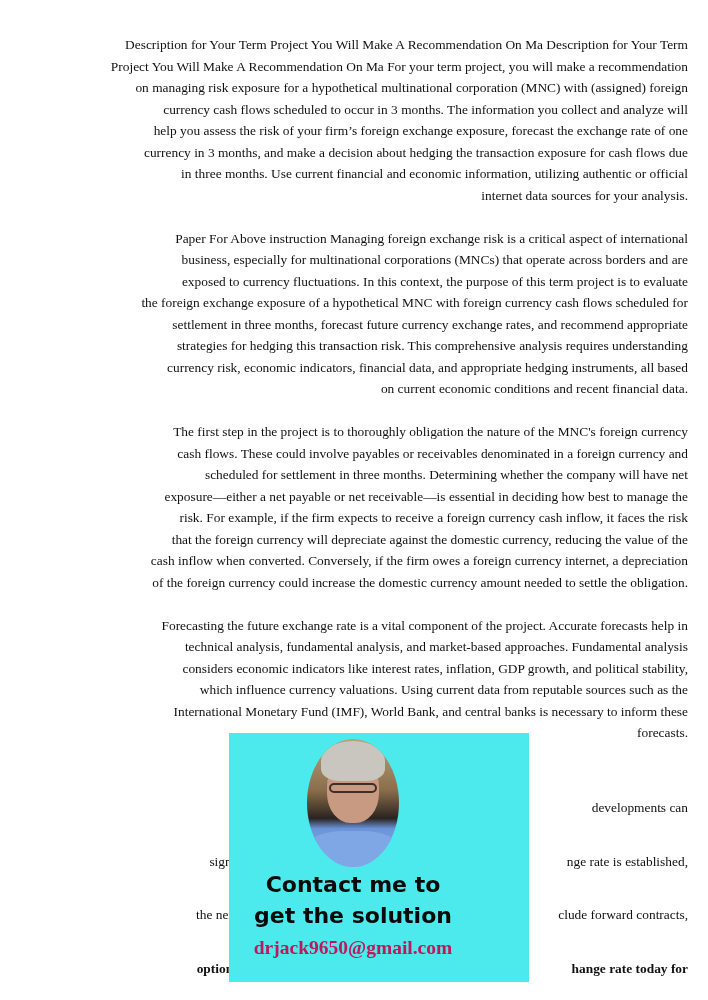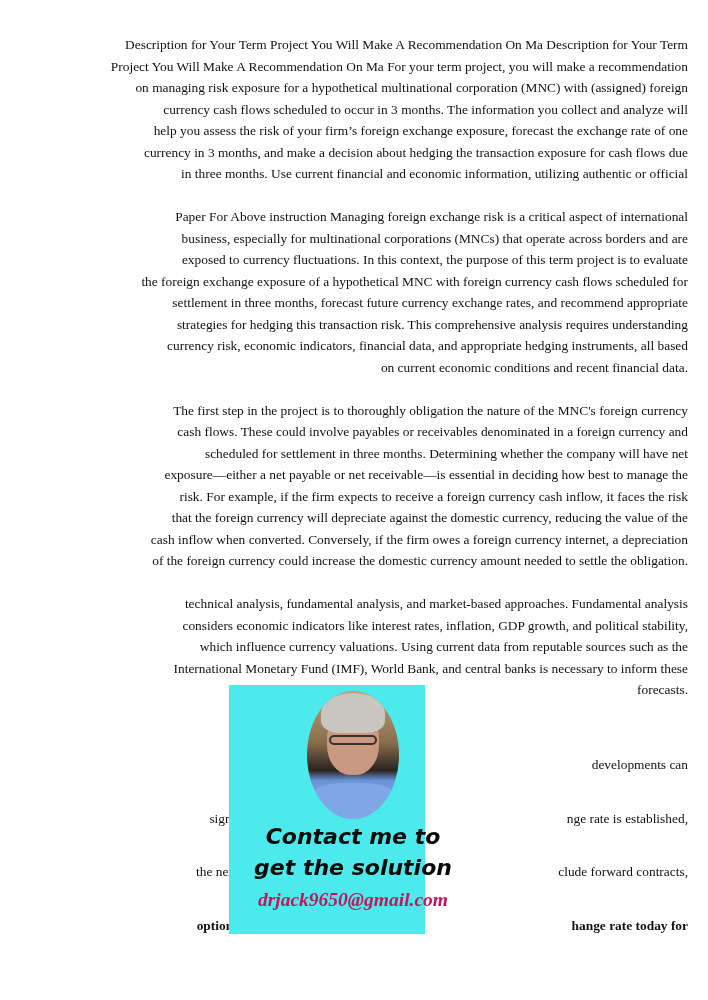--- a/index.html
+++ b/index.html
@@ -4,22 +4,22 @@
 <style>
   html, body { margin: 0; padding: 0; background: #ffffff; }
   body { width: 708px; height: 1000px; position: relative; overflow: hidden; }
   .page {
     position: absolute; left: 48px; top: 34px; width: 640px;
     font-family: "Liberation Serif", serif; font-size: 13.4px; color: #111;
   }
   .para { margin: 0 0 21.5px 0; text-align: right; }
   .line { display: block; height: 21.5px; line-height: 21.5px; white-space: nowrap; }
   .promo {
-    position: absolute; left: 229px; top: 685px; width: 196px; height: 249px;
-    background: #4deaed; text-align: center; font-style: italic;
+    position: absolute; left: 229px; top: 733px; width: 300px; height: 249px;
+    background: #4deaed; text-align: center;
   }
   .avatar {
     position: absolute; left: 78px; top: 6px; width: 92px; height: 128px;
     border-radius: 50%; overflow: hidden;
     background: linear-gradient(180deg, #b9a27e 0%, #8a6e4b 40%, #2a2320 62%, #6b93d8 70%, #8fb3ea 100%);
   }
   .avatar .hair { position:absolute; left:14px; top:2px; width:64px; height:40px; border-radius:50% 50% 30% 30%; background:#c9c6c0; }
   .avatar .face { position:absolute; left:20px; top:18px; width:52px; height:66px; border-radius:45%; background:#c99a82; }
   .avatar .glasses { position:absolute; left:22px; top:44px; width:48px; height:10px; border:2px solid #3b2f2a; border-radius:5px; box-sizing:border-box; }
   .avatar .shirt { position:absolute; left:0; top:92px; width:92px; height:40px; background:#7fa7e6; border-radius:40% 40% 0 0; }
@@ -38,20 +38,21 @@
 
 <div class="page">
   <div class="para">
     <span class="line">Description for Your Term Project You Will Make A Recommendation On Ma Description for Your Term</span>
     <span class="line">Project You Will Make A Recommendation On Ma For your term project, you will make a recommendation</span>
     <span class="line">on managing risk exposure for a hypothetical multinational corporation (MNC) with (assigned) foreign</span>
     <span class="line">currency cash flows scheduled to occur in 3 months. The information you collect and analyze will</span>
     <span class="line">help you assess the risk of your firm’s foreign exchange exposure, forecast the exchange rate of one</span>
     <span class="line">currency in 3 months, and make a decision about hedging the transaction exposure for cash flows due</span>
     <span class="line">in three months. Use current financial and economic information, utilizing authentic or official</span>
+    <span class="line">internet data sources for your analysis.</span>
   </div>
   <div class="para">
     <span class="line">Paper For Above instruction Managing foreign exchange risk is a critical aspect of international</span>
     <span class="line">business, especially for multinational corporations (MNCs) that operate across borders and are</span>
     <span class="line">exposed to currency fluctuations. In this context, the purpose of this term project is to evaluate</span>
     <span class="line">the foreign exchange exposure of a hypothetical MNC with foreign currency cash flows scheduled for</span>
     <span class="line">settlement in three months, forecast future currency exchange rates, and recommend appropriate</span>
     <span class="line">strategies for hedging this transaction risk. This comprehensive analysis requires understanding</span>
     <span class="line">currency risk, economic indicators, financial data, and appropriate hedging instruments, all based</span>
     <span class="line">on current economic conditions and recent financial data.</span>
@@ -60,20 +61,21 @@
     <span class="line">The first step in the project is to thoroughly obligation the nature of the MNC's foreign currency</span>
     <span class="line">cash flows. These could involve payables or receivables denominated in a foreign currency and</span>
     <span class="line">scheduled for settlement in three months. Determining whether the company will have net</span>
     <span class="line">exposure—either a net payable or net receivable—is essential in deciding how best to manage the</span>
     <span class="line">risk. For example, if the firm expects to receive a foreign currency cash inflow, it faces the risk</span>
     <span class="line">that the foreign currency will depreciate against the domestic currency, reducing the value of the</span>
     <span class="line">cash inflow when converted. Conversely, if the firm owes a foreign currency internet, a depreciation</span>
     <span class="line">of the foreign currency could increase the domestic currency amount needed to settle the obligation.</span>
   </div>
   <div class="para">
+    <span class="line">Forecasting the future exchange rate is a vital component of the project. Accurate forecasts help in</span>
     <span class="line">technical analysis, fundamental analysis, and market-based approaches. Fundamental analysis</span>
     <span class="line">considers economic indicators like interest rates, inflation, GDP growth, and political stability,</span>
     <span class="line">which influence currency valuations. Using current data from reputable sources such as the</span>
     <span class="line">International Monetary Fund (IMF), World Bank, and central banks is necessary to inform these</span>
     <span class="line">forecasts.</span>
   </div>
   <div class="para" style="white-space:pre;">
     <span class="line" style="white-space:pre;">For example, recent interest rate                                                       developments can</span>
     <span class="line" style="white-space:pre;">significantly impact the currenc                                                        nge rate is established,</span>
     <span class="line" style="white-space:pre;">the next phase involves deciding                                                        clude forward contracts,</span>

